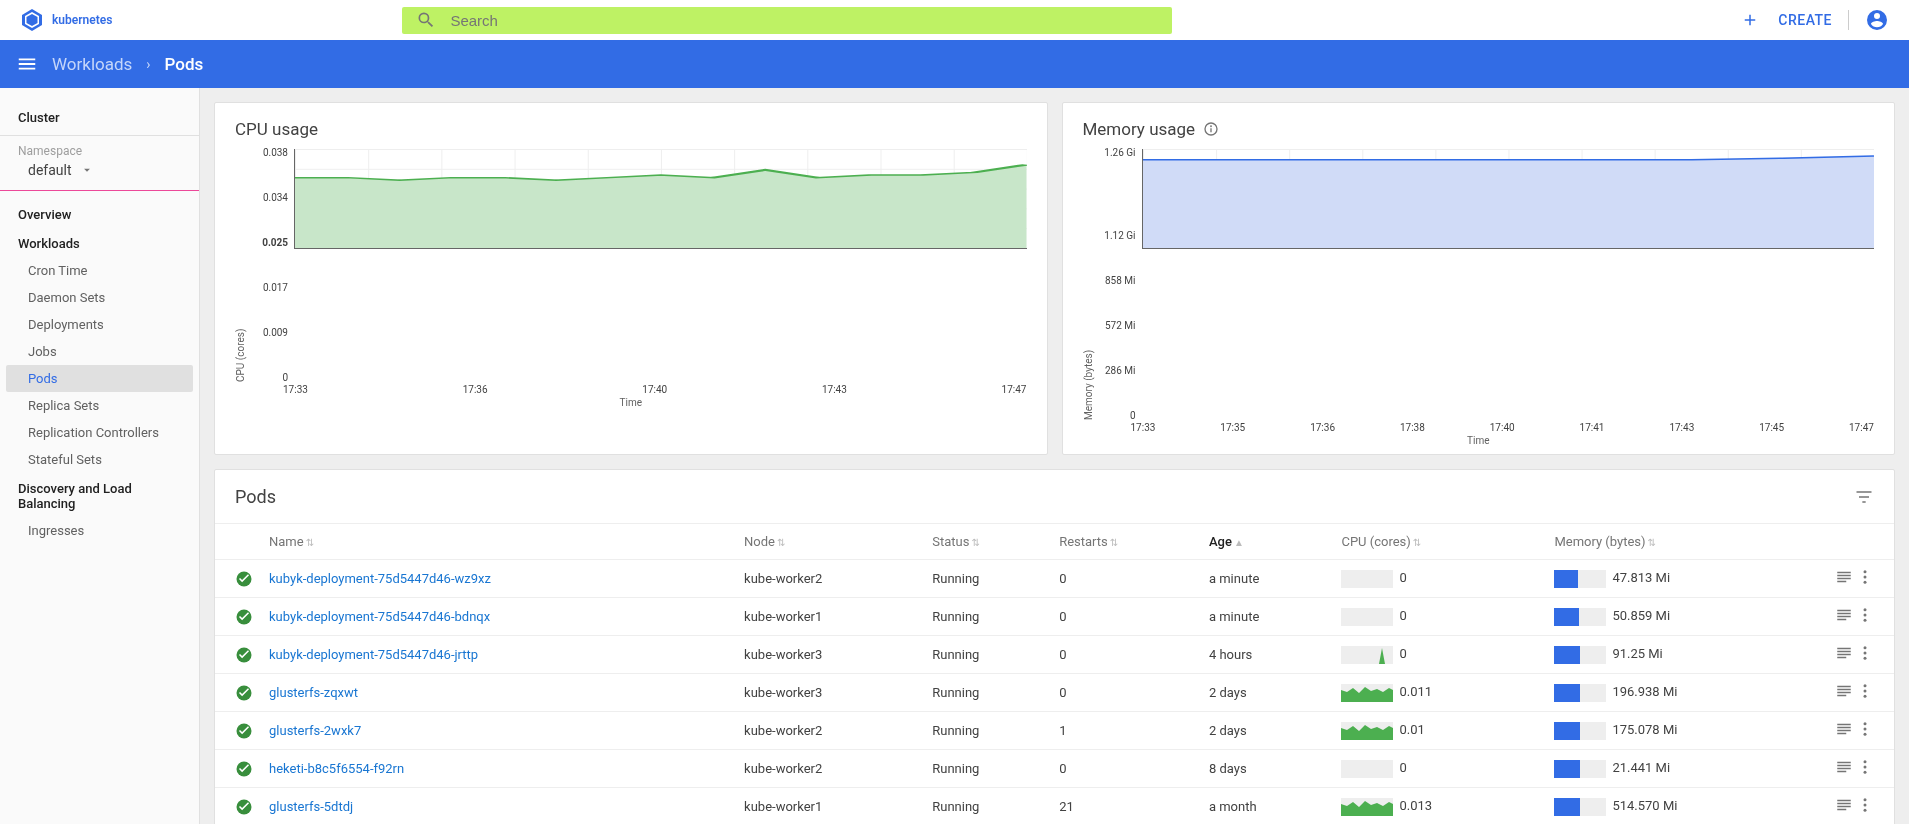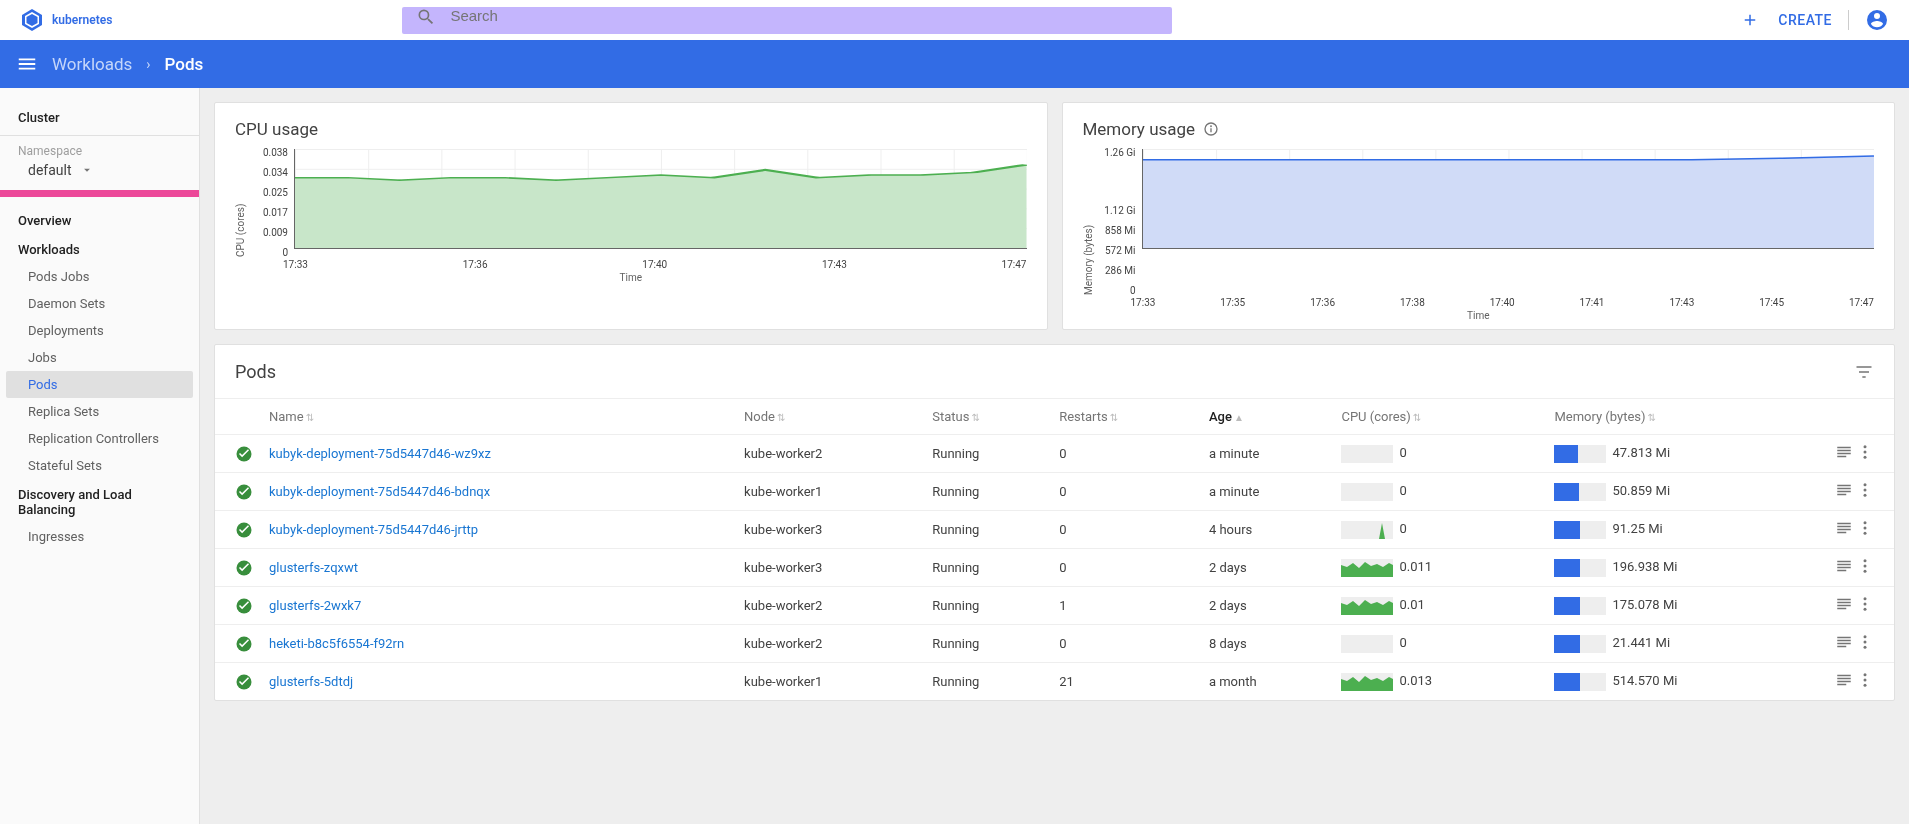--- a/index.html
+++ b/index.html
@@ -2,51 +2,51 @@
 <html><head>
 <meta charset="utf-8">
 <style>
 * { box-sizing: border-box; margin: 0; padding: 0; }
 body { font-family: Roboto, Arial, sans-serif; font-size: 14px; color: #212121; background: #eeeeee; }
 
 
 .header { background: #fff; height: 40px; display: flex; align-items: center; padding: 0 20px; }
 .logo { display: flex; align-items: center; gap: 8px; color: #326ce5; font-weight: 600; font-size: 12px; }
 .logo-icon { width: 24px; height: 24px; }
-.search-box { flex: 0 0 770px; margin-left: 290px; background: #c4b5fd; height: 27px; border-radius: 2px; display: flex; align-items: flex-start; padding: 0 14px; gap: 14px; }
+.search-box { flex: 0 0 770px; margin-left: 290px; background: #bef264; height: 27px; border-radius: 2px; display: flex; align-items: center; padding: 0 14px; gap: 14px; }
 .search-box input { flex: 1; border: none; background: transparent; font-size: 15px; outline: none; color: #616161; }
 .header-right { margin-left: auto; display: flex; align-items: center; gap: 16px; color: #326ce5; font-weight: 500; }
 .create-btn { display: flex; align-items: center; gap: 19px; font-size: 14px; letter-spacing: 0.5px; }
 .divider-v { width: 1px; height: 20px; background: #ccc; }
 .avatar-icon { width: 24px; height: 24px; fill: #326ce5; }
 
 
 .breadcrumb-bar { background: #326ce5; height: 48px; display: flex; align-items: center; padding: 0 16px; gap: 14px; color: #fff; }
 .menu-icon { fill: #fff; width: 22px; height: 22px; }
 .breadcrumb-bar .crumb { color: #c5d6fa; font-size: 17px; }
 .breadcrumb-bar .crumb.active { color: #fff; font-weight: 500; }
 .chevron { color: #c5d6fa; }
 
 
 .layout { display: flex; justify-content: center; }
 .sidebar { width: 200px; background: #fafafa; min-height: calc(100vh - 88px); border-right: 1px solid #e0e0e0; padding-top: 14px; }
 .sidebar .group-title { font-size: 13px; font-weight: 500; color: #212121; padding: 8px 18px 6px; }
 .sidebar .item { font-size: 13px; color: #616161; padding: 6px 18px 6px 28px; cursor: pointer; }
 .sidebar .item.selected { background: #e0e0e0; color: #326ce5; border-radius: 2px; margin: 0 6px; padding-left: 22px; }
 .sidebar .ns-label { font-size: 12px; color: #9e9e9e; padding: 8px 18px 2px; border-top: 1px solid #e0e0e0; margin-top: 4px;}
-.sidebar .ns-select { font-size: 14px; padding: 2px 18px 12px 28px; display: flex; align-items: center; gap: 8px; color: #424242; border-bottom: 7px solid #ec4899; margin-bottom: 8px;}
+.sidebar .ns-select { font-size: 14px; padding: 2px 18px 12px 28px; display: flex; align-items: center; gap: 8px; color: #424242; border-bottom: 1px solid #ec4899; margin-bottom: 8px;}
 
 .main { flex: 1; padding: 14px; }
 .charts-row { display: flex; gap: 14px; margin-bottom: 14px; }
 .card { background: #fff; border: 1px solid #e0e0e0; border-radius: 2px; }
 .chart-card { flex: 1; padding: 16px 20px 8px; }
 .chart-title { font-size: 17px; color: #424242; margin-bottom: 10px; display: flex; align-items: center; gap: 8px;}
 .chart-area { display: flex; gap: 6px; }
 .chart-y { display: flex; flex-direction: column; font-size: 10px; color: #424242; text-align: right; width: 42px; }
-.chart-ycol { display:flex; flex-direction:column; justify-content:flex-start; }
+.chart-ycol { display:flex; flex-direction:column; justify-content:flex-start;gap:25px; }
 .chart-plot { flex: 1; position: relative; height: 100px; border-left: 1px solid #666; border-bottom: 1px solid #666; background-image: linear-gradient(to right, #eee 1px, transparent 1px), linear-gradient(to bottom, #eee 1px, transparent 1px); background-size: 10% 20%; }
 .chart-plot svg { position: absolute; top:0; left:0; width:100%; height:100%; }
 .chart-x { display:flex; justify-content:space-between; font-size:10px; color:#424242; margin-left:48px; margin-top:2px;}
 .chart-xlabel { text-align:center; font-size:10px; color:#616161; margin-top:2px; }
 
 
 .pods-card { }
 .pods-header { display:flex; align-items:center; padding: 16px 20px; border-bottom: 1px solid #eee;}
 .pods-title { font-size: 18px; color: #424242; }
 .filter-icon { margin-left:auto; fill:#757575; }
@@ -114,21 +114,21 @@
     <div class="ns-label">Namespace</div>
     <div class="ns-select">
       <span>default</span>
       <svg width="14" height="14" viewBox="0 0 24 24" fill="#757575">
           <path d="M7 10l5 5 5-5z"></path>
         </svg>
     </div>
     <div class="group-title">Overview</div>
     <div class="group-title">Workloads</div>
     <div id="workloads-items">
-        <div class="item">Pods Jobs</div>
+        <div class="item">Cron Time</div>
         <div class="item">Daemon Sets</div>
         <div class="item">Deployments</div>
         <div class="item">Jobs</div>
         <div class="item selected">Pods</div>
         <div class="item">Replica Sets</div>
         <div class="item">Replication Controllers</div>
         <div class="item">Stateful Sets</div>
       </div>
     <div class="group-title">Discovery and Load Balancing</div>
     <div id="discovery-items">
@@ -139,21 +139,21 @@
   <div class="main">
     <div class="charts-row">
       <div class="card chart-card">
         <div class="chart-title">CPU usage</div>
         <div class="chart-area">
           <div style="display:flex;">
             <span class="ylabel" style="writing-mode:vertical-rl;transform:rotate(180deg);font-size:10px;color:#616161;">CPU (cores)</span>
             <div class="chart-y chart-ycol" id="cpu-yticks">
                 <div style="height: 20px; line-height: 8px;">0.038</div>
                 <div style="height: 20px; line-height: 8px;">0.034</div>
-                <div style="height: 20px; line-height: 8px;">0.025</div>
+                <div style="height: 20px; line-height: 8px; font-weight: bold;">0.025</div>
                 <div style="height: 20px; line-height: 8px;">0.017</div>
                 <div style="height: 20px; line-height: 8px;">0.009</div>
                 <div style="height: auto; line-height: 8px;">0</div>
               </div>
           </div>
           <div class="chart-plot">
               <svg id="cpu-svg" preserveAspectRatio="none" viewBox="0 0 100 100">
                 <path d="M0,100 L0,28.94736842105263 L7.142857142857142,28.94736842105263 L14.285714285714285,31.578947368421055 L21.428571428571427,28.94736842105263 L28.57142857142857,28.94736842105263 L35.714285714285715,31.578947368421055 L42.857142857142854,28.94736842105263 L50,26.315789473684205 L57.14285714285714,28.94736842105263 L64.28571428571429,21.05263157894737 L71.42857142857143,28.94736842105263 L78.57142857142857,26.315789473684205 L85.71428571428571,26.315789473684205 L92.85714285714286,23.68421052631578 L100,15.78947368421052 L100,100 Z" fill="#c8e6c9"></path>
                 <path d="M0,28.94736842105263 L7.142857142857142,28.94736842105263 L14.285714285714285,31.578947368421055 L21.428571428571427,28.94736842105263 L28.57142857142857,28.94736842105263 L35.714285714285715,31.578947368421055 L42.857142857142854,28.94736842105263 L50,26.315789473684205 L57.14285714285714,28.94736842105263 L64.28571428571429,21.05263157894737 L71.42857142857143,28.94736842105263 L78.57142857142857,26.315789473684205 L85.71428571428571,26.315789473684205 L92.85714285714286,23.68421052631578 L100,15.78947368421052 " fill="none" stroke="#4caf50" stroke-width="1.5"></path>
               </svg>

